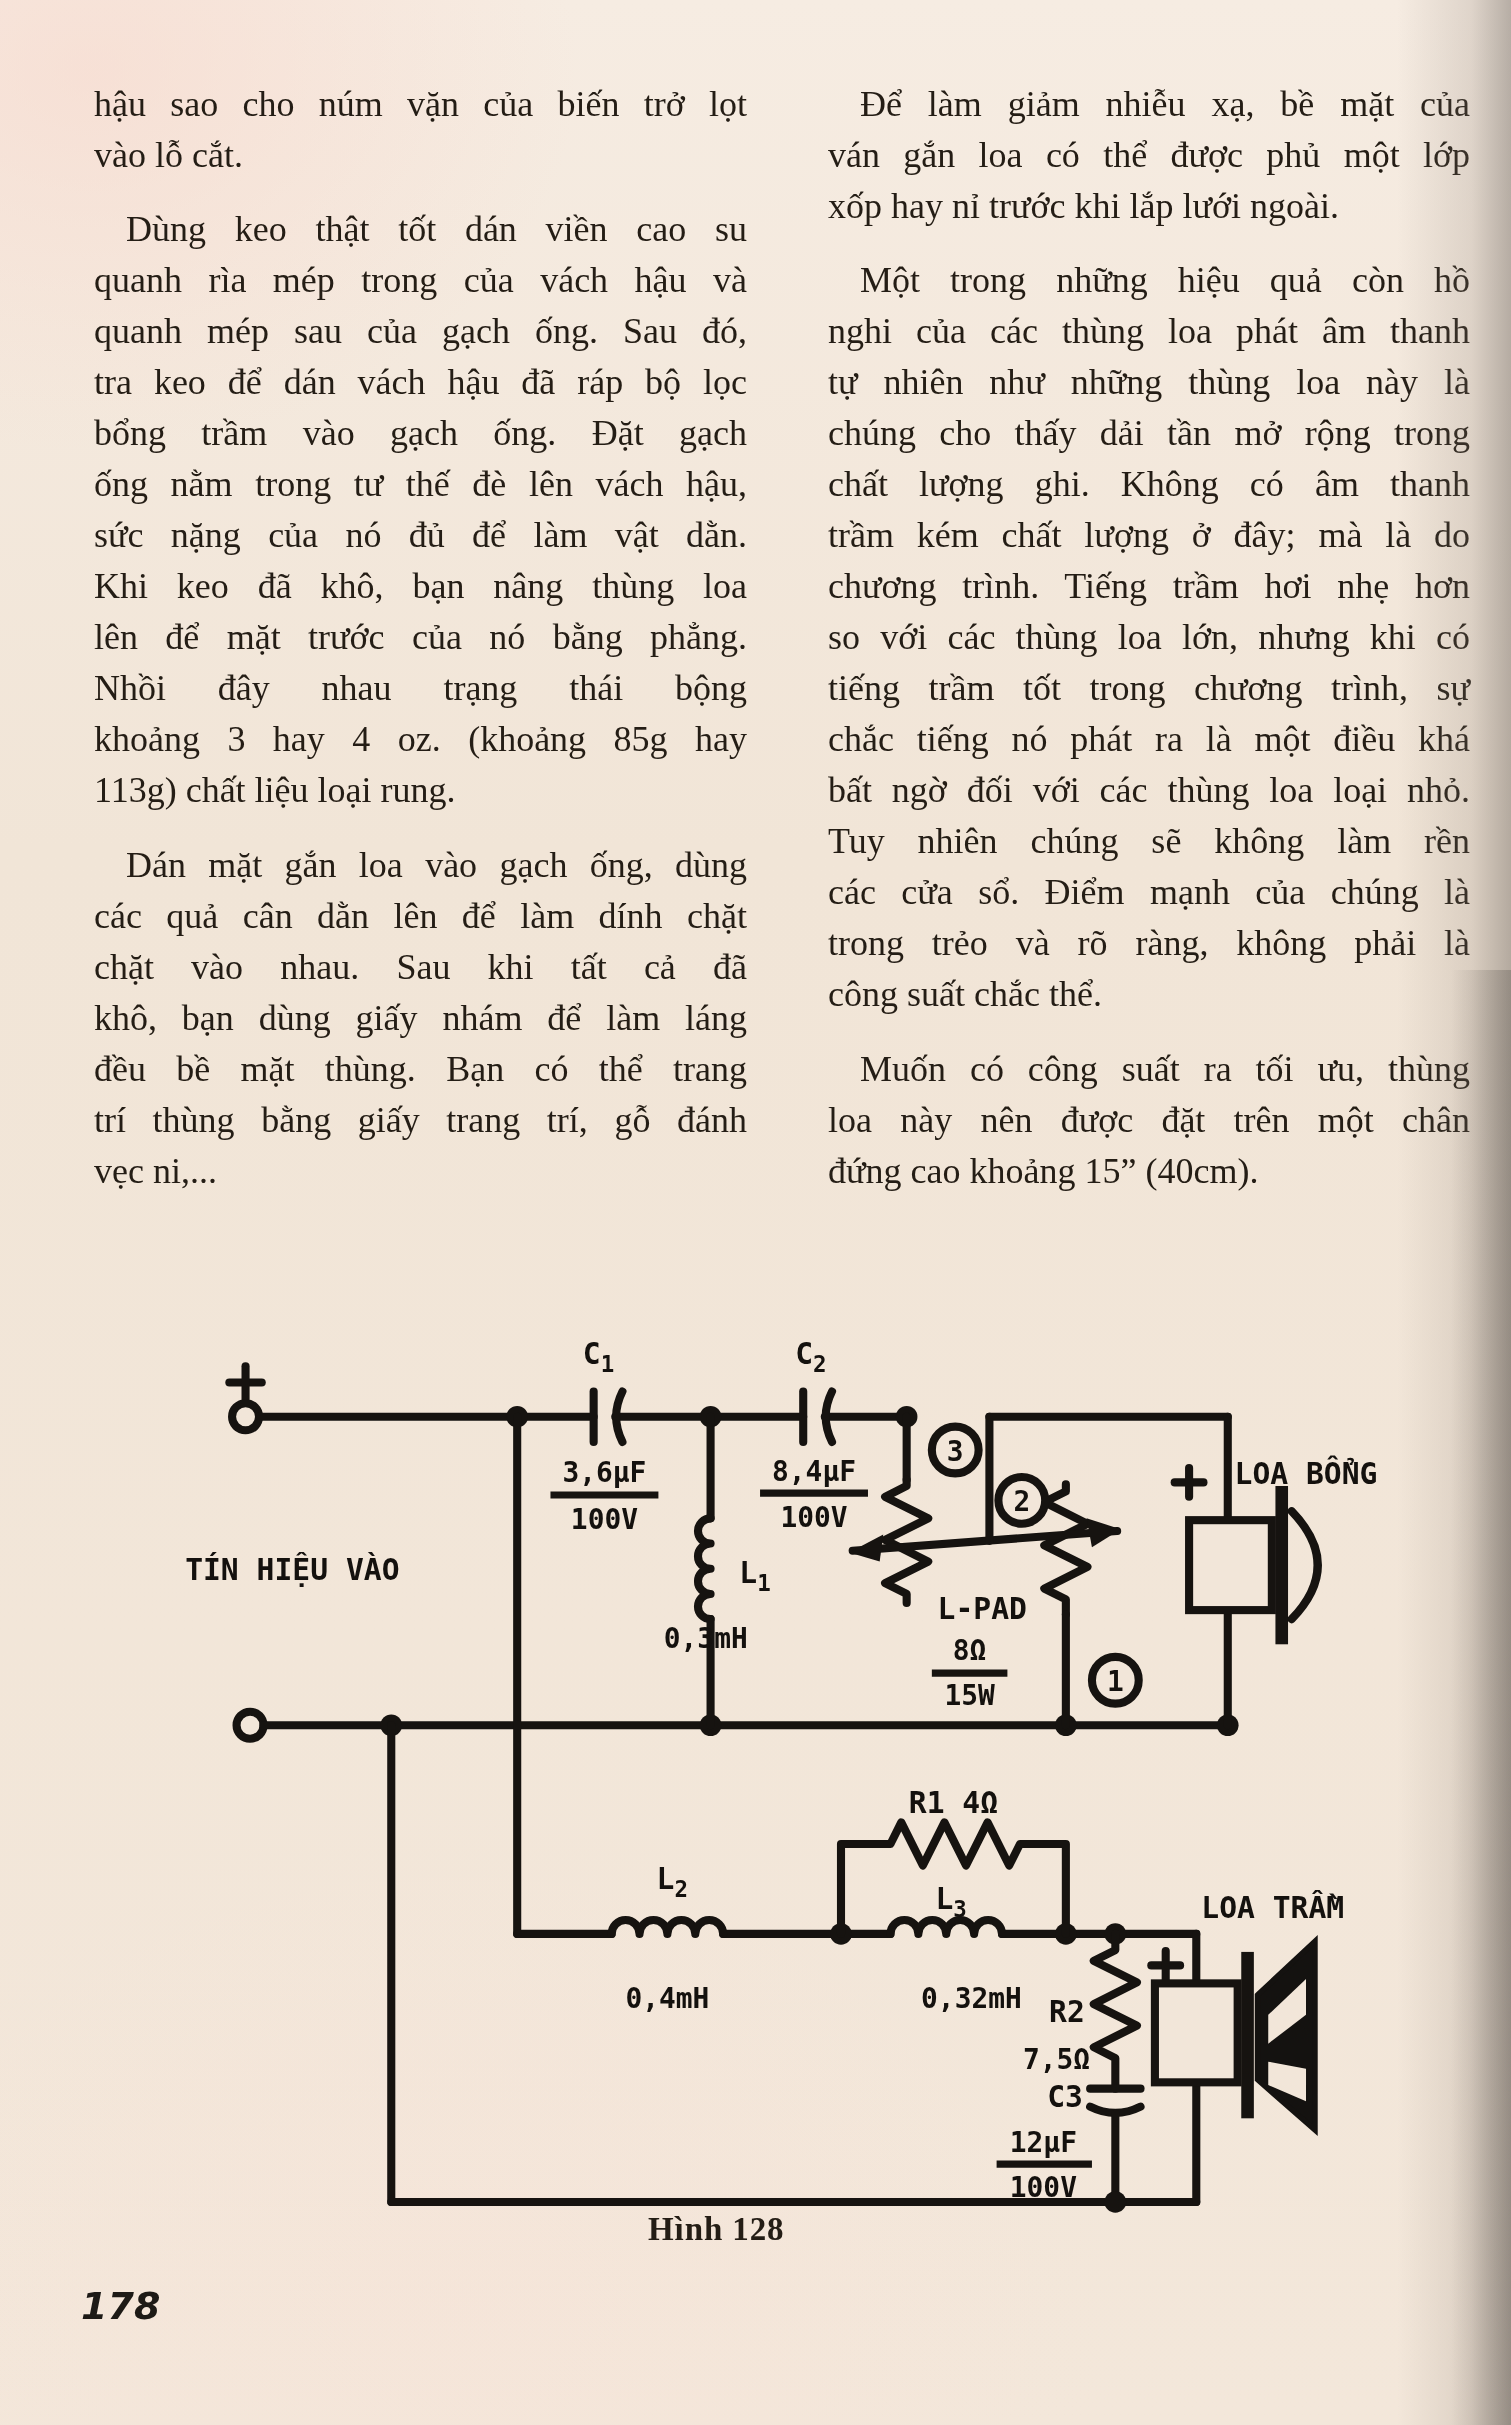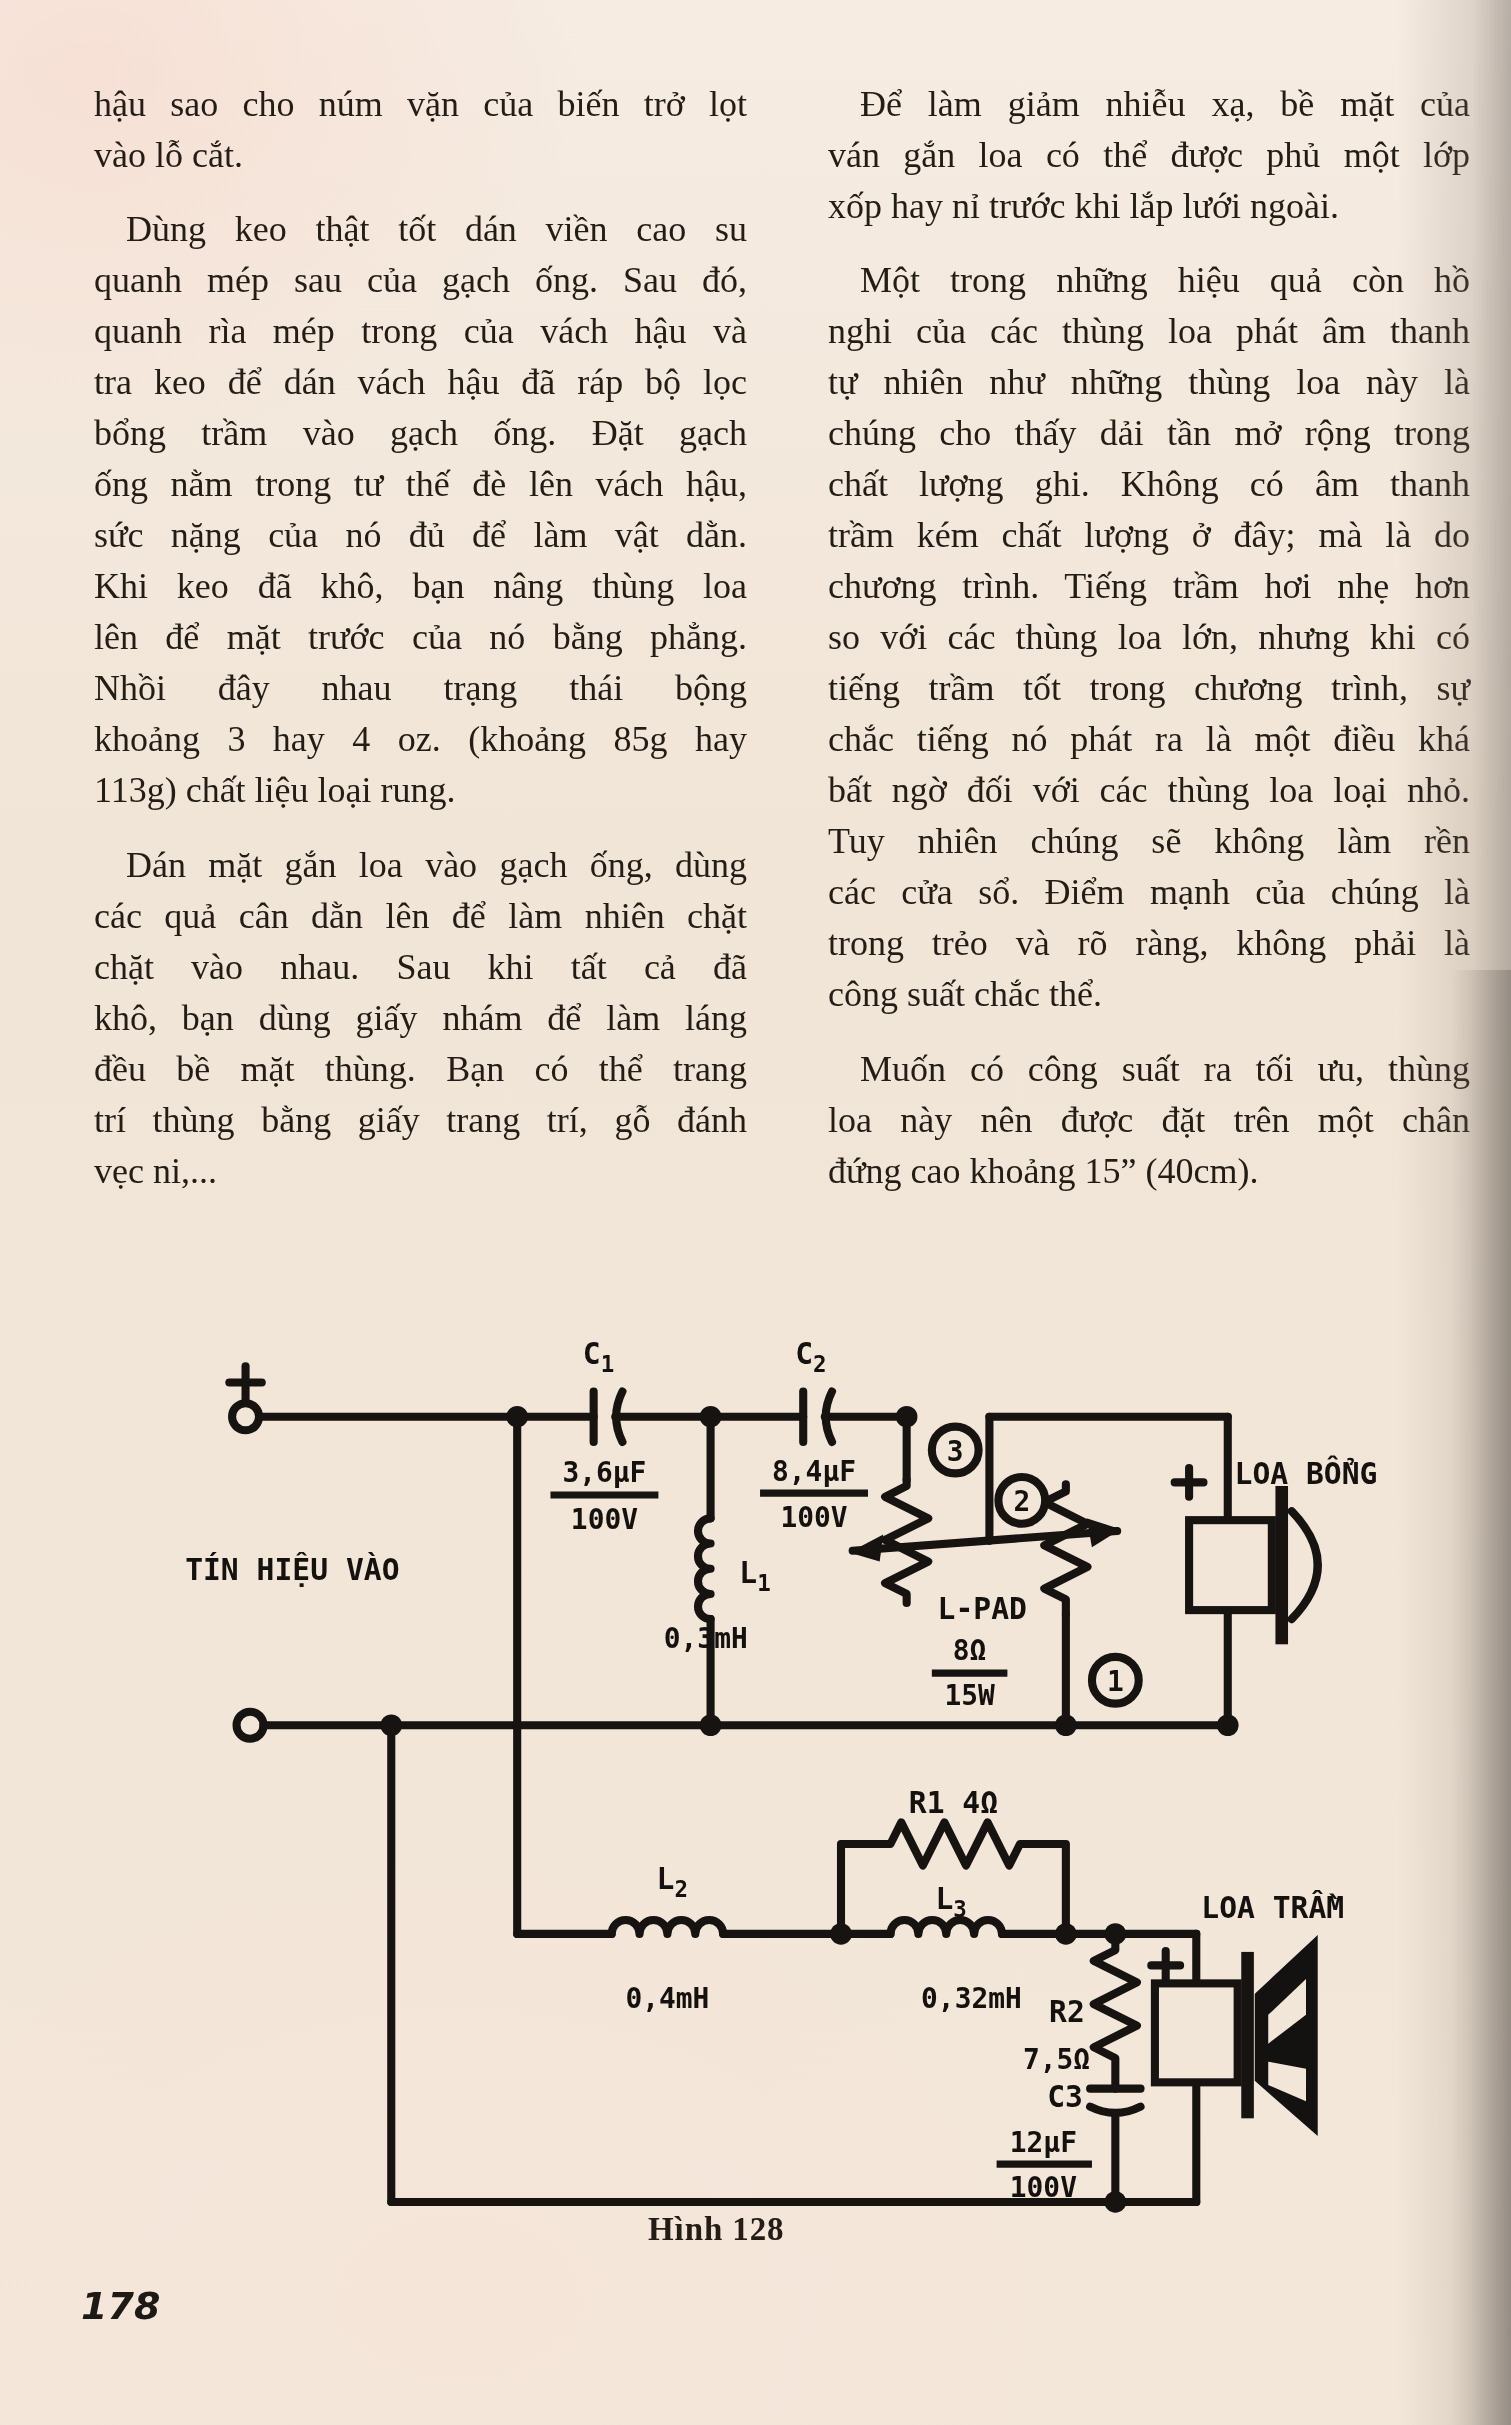--- a/index.html
+++ b/index.html
@@ -42,35 +42,35 @@
 
 <div class="page">
 
   <div class="col col-left">
       <div class="para">
         <div class="line">hậu sao cho núm vặn của biến trở lọt</div>
         <div class="line last">vào lỗ cắt.</div>
       </div>
       <div class="para indent">
         <div class="line">Dùng keo thật tốt dán viền cao su</div>
+        <div class="line">quanh rìa mép trong của vách hậu và</div>
         <div class="line">quanh mép sau của gạch ống. Sau đó,</div>
-        <div class="line">quanh rìa mép trong của vách hậu và</div>
         <div class="line">tra keo để dán vách hậu đã ráp bộ lọc</div>
         <div class="line">bổng trầm vào gạch ống. Đặt gạch</div>
         <div class="line">ống nằm trong tư thế đè lên vách hậu,</div>
         <div class="line">sức nặng của nó đủ để làm vật dằn.</div>
         <div class="line">Khi keo đã khô, bạn nâng thùng loa</div>
         <div class="line">lên để mặt trước của nó bằng phẳng.</div>
         <div class="line">Nhồi đây nhau trạng thái bộng</div>
         <div class="line">khoảng 3 hay 4 oz. (khoảng 85g hay</div>
         <div class="line last">113g) chất liệu loại rung.</div>
       </div>
       <div class="para indent">
         <div class="line">Dán mặt gắn loa vào gạch ống, dùng</div>
-        <div class="line">các quả cân dằn lên để làm nhiên chặt</div>
+        <div class="line">các quả cân dằn lên để làm dính chặt</div>
         <div class="line">chặt vào nhau. Sau khi tất cả đã</div>
         <div class="line">khô, bạn dùng giấy nhám để làm láng</div>
         <div class="line">đều bề mặt thùng. Bạn có thể trang</div>
         <div class="line">trí thùng bằng giấy trang trí, gỗ đánh</div>
         <div class="line last">vẹc ni,...</div>
       </div>
     </div>
   <div class="col col-right">
       <div class="para indent">
         <div class="line">Để làm giảm nhiễu xạ, bề mặt của</div>

